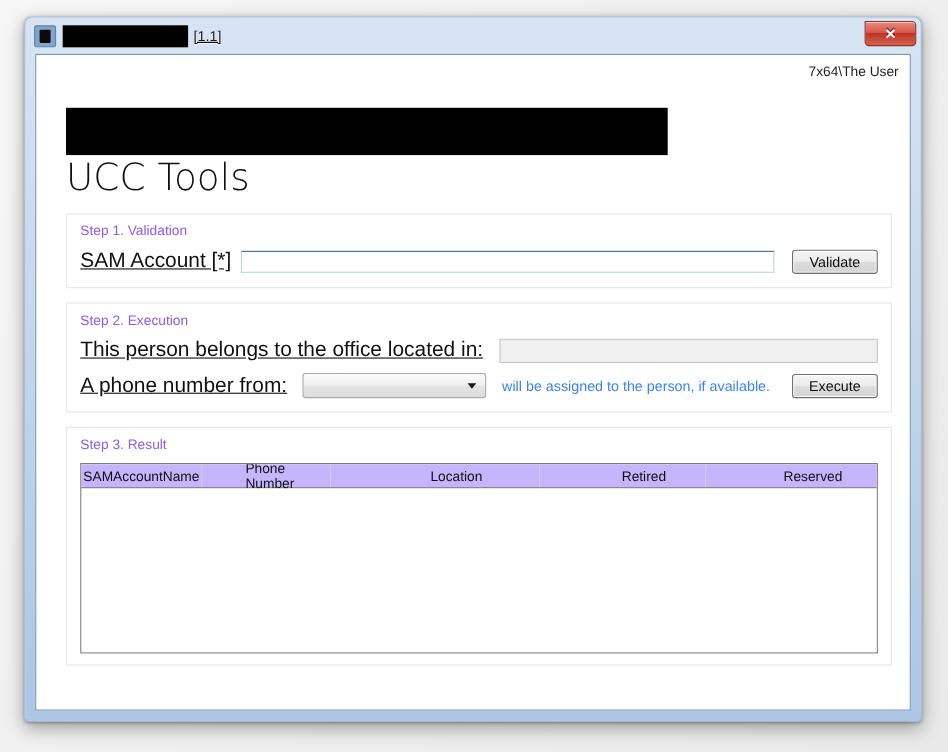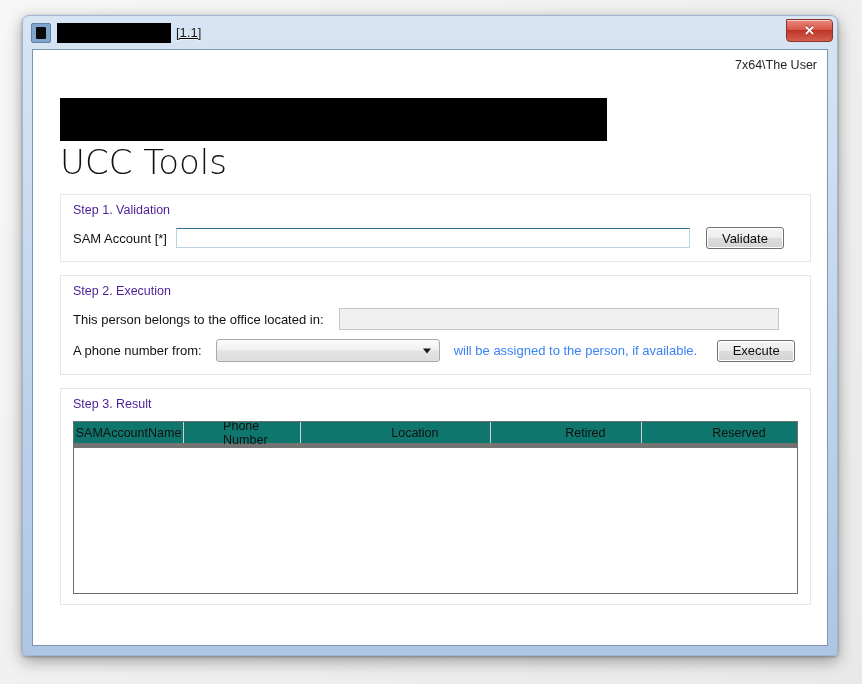--- a/index.html
+++ b/index.html
@@ -156,32 +156,33 @@
   .panel {
     border: 1px solid #e6e6e6;
     background: #ffffff;
     margin-top: 13px;
     padding: 8px 12px 12px 12px;
     box-sizing: border-box;
     position: relative;
   }
   .panel-title {
     font-size: 12.5px;
-    color: #4c1d95;
+    color: #8b5cf6;
     margin-bottom: 10px;
   }
   .row {
     display: flex;
     align-items: center;
     margin-top: 9px;
   }
   .field-label {
-    font-size: 13px;
+    font-size: 19px;
     color: #111111;
     white-space: nowrap;
+    text-decoration: underline;
   }
 
   
   .textbox {
     height: 20px;
     background: #ffffff;
     border: 1px solid #b9d4e4;
     border-top: 1px solid #2f6f8f;
     box-sizing: border-box;
     margin-left: 9px;
@@ -255,22 +256,22 @@
     border: 1px solid #6f6f6f;
     background: #ffffff;
     height: 173px;
     margin-top: 8px;
     box-sizing: border-box;
     overflow: hidden;
   }
   #grid-header {
     display: flex;
     height: 21px;
-    background: #0f766e;
-    border-bottom: 5px solid #737373;
+    background: #c4b5fd;
+    border-bottom: 1px solid #737373;
     gap: 39px;
   }
   #grid-header .cell {
     font-size: 12.5px;
     color: #101010;
     display: flex;
     align-items: center;
     justify-content: center;
     border-right: 1px solid #cfcfd4;
     box-sizing: border-box;

